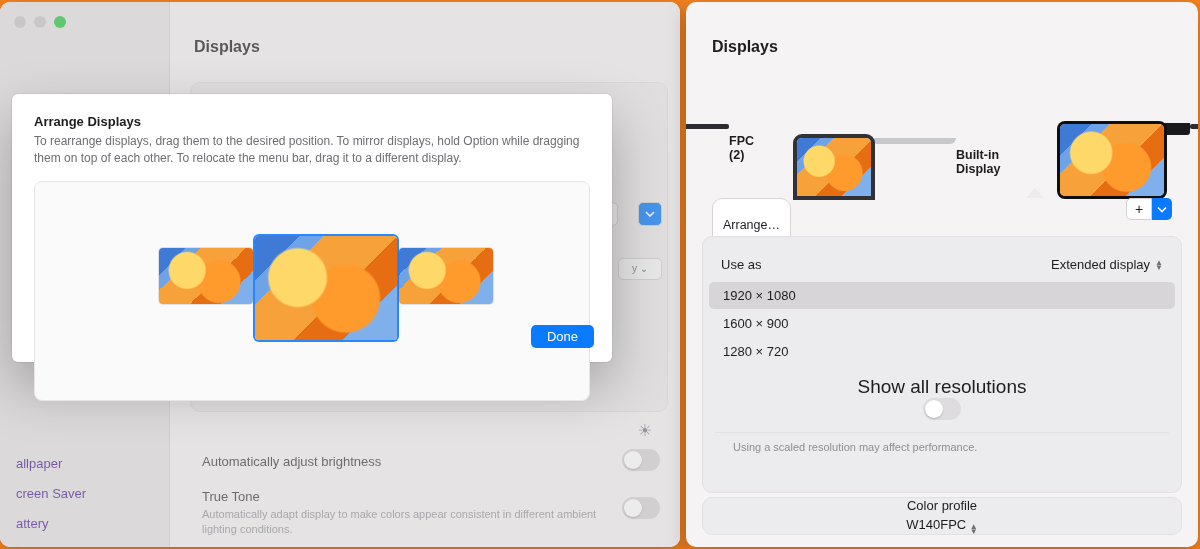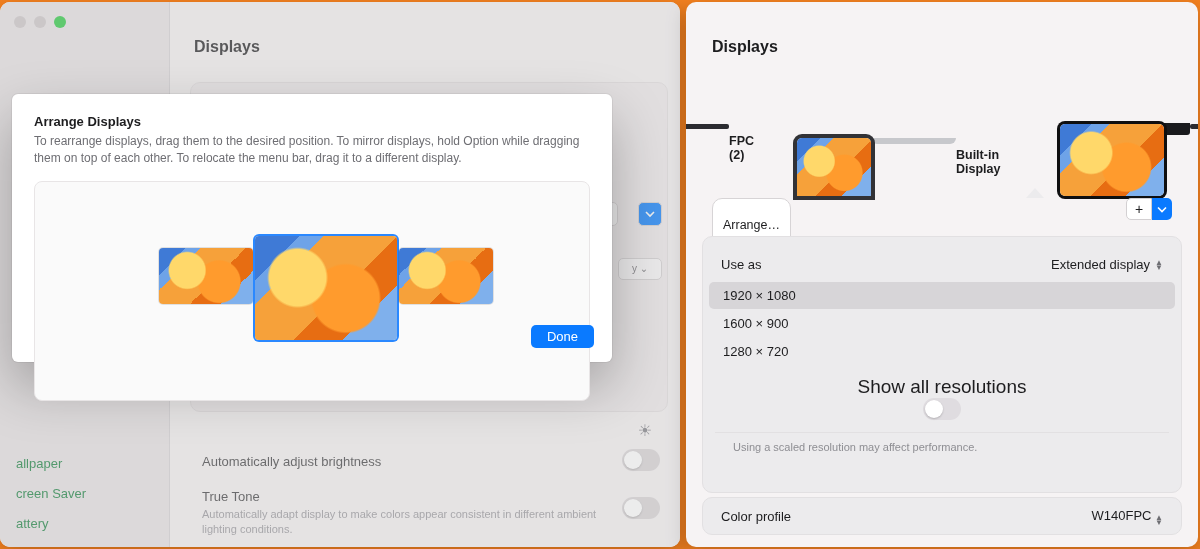--- a/index.html
+++ b/index.html
@@ -7,21 +7,21 @@
   body { background: #f58220; display: flex; }
 
   
   .left-window { position: relative; width: 680px; height: 545px; background: #f2eff0; border-radius: 10px; margin: 2px 0 0 0; overflow: hidden; box-shadow: 0 6px 20px rgba(0,0,0,.25); }
   .dim-overlay { position:absolute; inset:0; background:rgba(200,200,200,.35); pointer-events:none; z-index:2;}
   .left-sidebar { position:absolute; left:0; top:0; width:170px; height:100%; background:#e6e2e4; border-right:1px solid #d5d2d4; }
   .traffic { position:absolute; left:14px; top:14px; display:flex; gap:8px;}
   .dot { width:12px; height:12px; border-radius:50%; background:#ccc6c8;}
   .dot.green { background:#28c940;}
   .search-pill { position:absolute; left:10px; top:64px; width:150px; height:26px; border-radius:6px; background:#f2eff1; border:1px solid #d8d5d7; padding:0 8px; font-size:12px; color:#9a969a; line-height:24px; }
-  .sb-item { position:absolute; left:0; width:178px; padding:6px 16px; font-size:13px; color:#15803d; }
+  .sb-item { position:absolute; left:0; width:178px; padding:6px 16px; font-size:13px; color:#4c1d95; }
   .left-main { position:absolute; left:170px; top:0; right:0; height:100%; background:#f4f1f2; }
   .left-title { position:absolute; left:24px; top:36px; font-size:16px; font-weight:700; color:#1d1d1f; }
   .bg-card { position:absolute; left:20px; top:80px; right:12px; height:330px; background:#efeaec; border:1px solid #e2dedf; border-radius:10px; }
   .bg-brightness { position:absolute; left:32px; right:20px; bottom:78px; color:#3a3a3c; font-size:13px;}
   .bg-brightsun { position:absolute; right:24px; bottom:104px; width:22px; height:22px; text-align:center; color:#7c7c82; font-size:16px;}
   .bg-toggle { position:absolute; right:20px; width:38px; height:22px; border-radius:11px; background:#d7d3d5;}
   .bg-toggle .knob{ position:absolute; left:2px; top:2px; width:18px; height:18px; border-radius:50%; background:#fff; box-shadow:0 1px 2px rgba(0,0,0,.2);}
   .bg-tt { position:absolute; left:32px; bottom:10px; right:60px; }
   .bg-tt .ttl { font-size:13px; color:#3a3a3c;}
   .bg-tt .sub { font-size:11px; color:#97969b; margin-top:3px; line-height:1.35;}
@@ -63,21 +63,21 @@
   .row { display:flex; justify-content:space-between; align-items:center; padding:8px 18px; font-size:13px;}
   .row .val { color:#1d1d1f; display:flex; align-items:center; gap:5px;}
   .updn { display:inline-flex; flex-direction:column; line-height:5px; font-size:8px; color:#6e6e73;}
   .res-list { margin:2px 6px 0; }
   .res-item { padding:6px 14px; font-size:13px; border-radius:5px; margin:0 0 1px;}
   .res-item.sel { background:#d7d5d8; }
   .show-all { display:flex; justify-content:space-between; align-items:center; padding:10px 18px 6px; font-size:19px;flex-direction:column;}
   .tog { width:38px; height:22px; border-radius:11px; background:#dfdce0; position:relative;}
   .tog .knob{ position:absolute; left:2px; top:2px; width:18px; height:18px; border-radius:50%; background:#fff; box-shadow:0 1px 2px rgba(0,0,0,.2);}
   .hint { padding:8px 18px 0; font-size:11px; color:#8e8e93; border-top:1px solid #e2e0e2; margin:6px 12px 0;}
-  .bottom-row { position:absolute; left:16px; right:16px; bottom:12px; height:38px; background:#ecebed; border:1px solid #e2e0e2; border-radius:10px; display:flex; justify-content:space-between; align-items:center; padding:0 18px; font-size:13px;}
+  .bottom-row { position:absolute; left:16px; right:16px; bottom:12px; height:38px; background:#ecebed; border:1px solid #e2e0e2; border-radius:10px; display:flex; justify-content:space-between; align-items:center; padding:0 18px; font-size:13px;flex-direction:column;}
 
   
   .wp, .mon .screen .wp { background:
      radial-gradient(circle at 30% 40%, #ffd86a 0 24%, transparent 26%),
      radial-gradient(circle at 64% 60%, #ff9b2d 0 30%, transparent 32%),
      linear-gradient(135deg,#3f7ad6 0 18%, #6ea3e8 18% 28%, #f6a13a 28% 58%, #e76d12 58% 78%, #7fb0ec 78% 100%);
   }
   svg.chev { width:10px; height:10px;}
 </style>
 </head>

